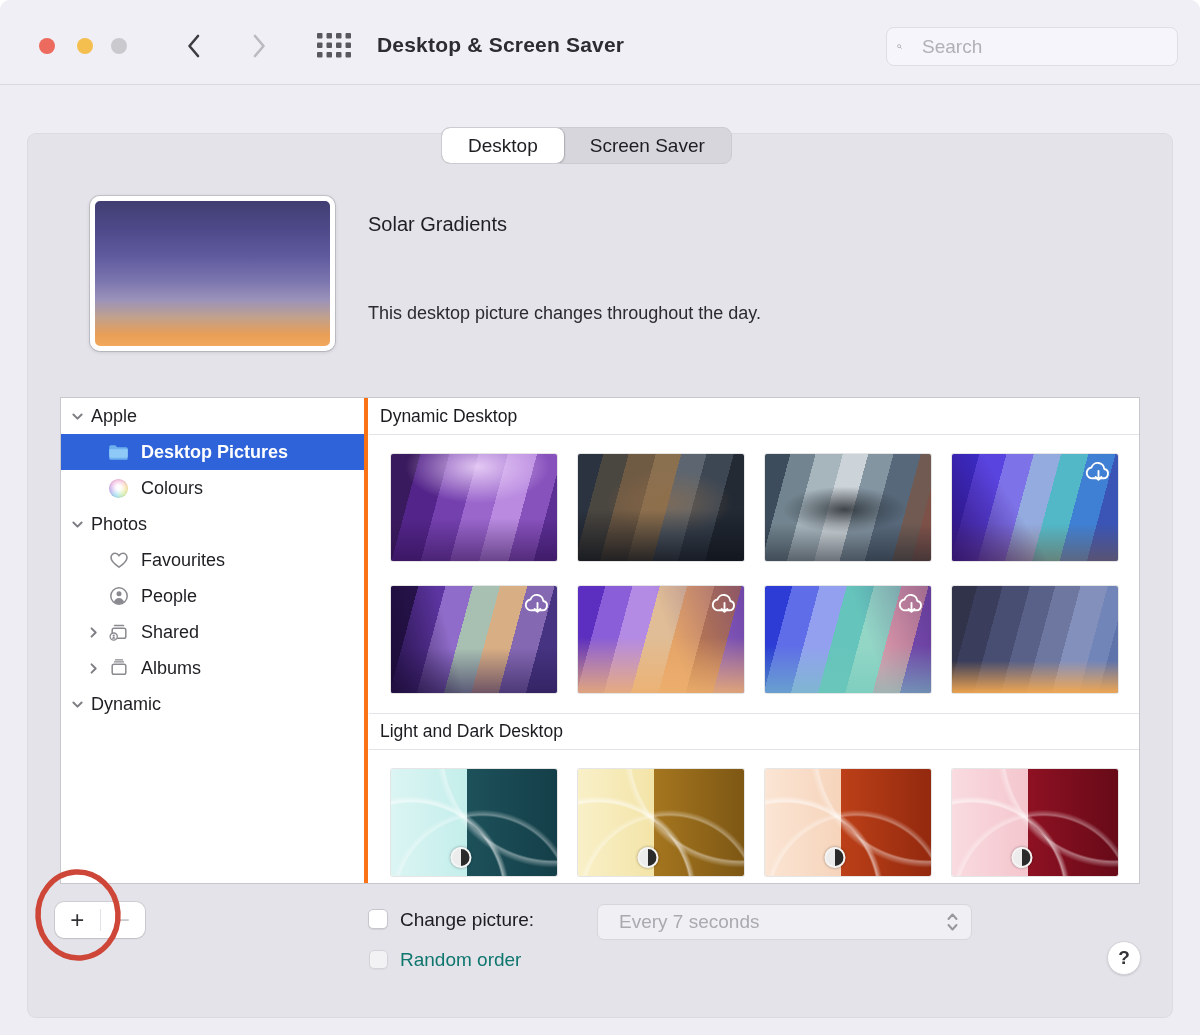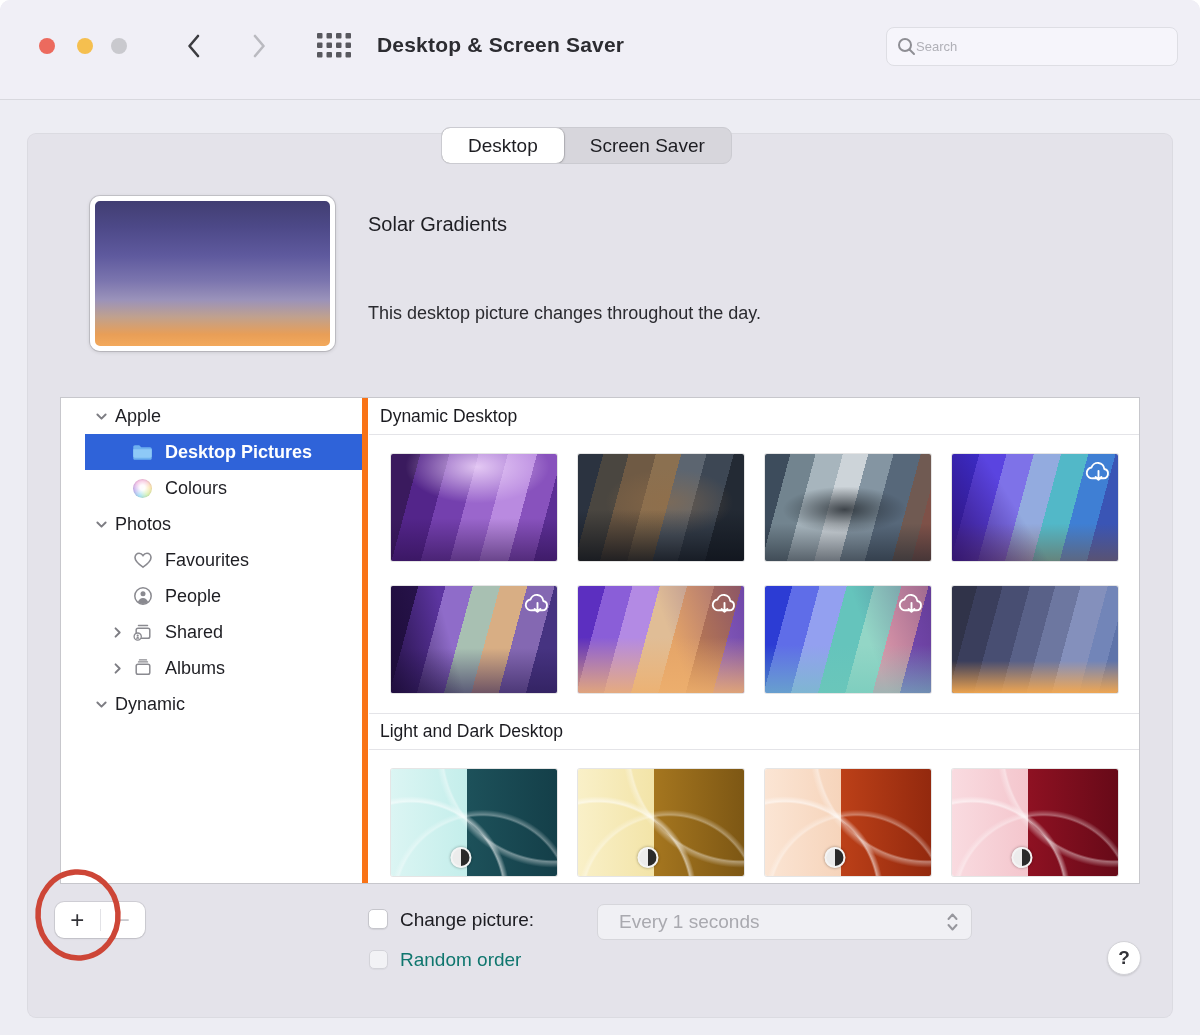--- a/index.html
+++ b/index.html
@@ -1,50 +1,50 @@
 <!DOCTYPE html>
 <html><head>
 <meta charset="utf-8">
 <style>
   * { margin:0; padding:0; box-sizing:border-box; }
   html,body { width:1200px; height:1035px; font-family:"Liberation Sans", sans-serif; }
   .screen { position:relative; width:1200px; height:1035px; background:#ededf3; overflow:hidden; border-radius:10px 10px 0 0; }
 
   
-  .titlebar { position:absolute; left:0; top:0; width:1200px; height:100px; background:#f0eff6; border-bottom:1px solid #d8d8de; border-radius:10px 10px 0 0; }
+  .titlebar { position:absolute; left:0; top:0; width:1200px; height:85px; background:#f0eff6; border-bottom:1px solid #d8d8de; border-radius:10px 10px 0 0; }
   .tl { position:absolute; top:38px; width:16px; height:16px; border-radius:50%; }
   .tl.close { left:39px; background:#ec6a5e; }
   .tl.min   { left:77px; background:#f5bf4f; }
   .tl.zoom  { left:111px; background:#c9c9ce; }
   .navbtn { position:absolute; top:30px; width:30px; height:32px; display:flex; align-items:center; justify-content:center; background:none; border:none; cursor:default; }
   .navbtn.back { left:178px; }
   .navbtn.fwd  { left:244px; }
   .gridbtn { position:absolute; left:314px; top:31px; width:40px; height:30px; background:none; border:none; display:flex; align-items:center; justify-content:center; }
   .win-title { position:absolute; left:377px; top:33px; font-size:21px; font-weight:bold; color:#2c2c31; letter-spacing:.2px; }
   .searchbox { position:absolute; left:886px; top:27px; width:292px; height:39px; background:#f6f5fb; border:1px solid #dedee4; border-radius:8px; display:flex; align-items:center; padding:0 10px; }
-  .searchbox input { flex:1; border:none; outline:none; background:transparent; font-size:13px; color:#4a4a50; font-family:"Liberation Sans",sans-serif; margin-left:0; }
+  .searchbox input { flex:1; border:none; outline:none; background:transparent; font-size:19px; color:#4a4a50; font-family:"Liberation Sans",sans-serif; margin-left:20px; }
   .searchbox input::placeholder { color:#b0b0b7; }
 
   
   .panel { position:absolute; left:27px; top:133px; width:1146px; height:885px; background:#e4e3ea; border-radius:9px; box-shadow:inset 0 0 0 1px rgba(0,0,0,0.035); }
 
   
   .tabs { position:absolute; left:441px; top:127px; height:37px; display:flex; background:#d7d6dc; border:1px solid #cbcbd1; border-radius:9px; overflow:hidden; }
   .seg { display:flex; align-items:center; justify-content:center; font-size:19px; color:#1d1d22; padding:0 26px; cursor:default; }
   .seg.selected { background:#ffffff; border-radius:8px; box-shadow:0 0 0 1px rgba(0,0,0,0.12), 0 1px 3px rgba(0,0,0,0.18); }
 
   
   .preview-thumb { position:absolute; left:90px; top:196px; width:245px; height:155px; border:5px solid #fff; border-radius:10px; box-shadow:0 0 0 1px rgba(0,0,0,0.12), 0 1px 4px rgba(0,0,0,0.15);
     background:linear-gradient(180deg,#413e72 0%,#4d4988 18%,#5f5a9e 38%,#7b75ae 55%,#9a92ba 68%,#c0a18e 80%,#e89e57 92%,#f3a95c 100%); }
   .preview-title { position:absolute; left:368px; top:213px; font-size:20px; color:#1e1e23; }
   .preview-desc { position:absolute; left:368px; top:303px; font-size:18px; color:#2a2a2f; }
 
   
   .content-box { position:absolute; left:60px; top:397px; width:1080px; height:487px; background:#fff; border:1px solid #c7c7cc; overflow:hidden; }
-  .sidebar { position:absolute; left:0; top:0; width:307px; height:100%; border-right:6px solid #f97316; background:#fff; overflow:hidden;padding-left:24px; }
+  .sidebar { position:absolute; left:0; top:0; width:307px; height:100%; border-right:4px solid #f97316; background:#fff; overflow:hidden; }
   .sb-row { position:relative; height:36px; display:flex; align-items:center; font-size:18px; color:#1e1e23; cursor:default; }
   .sb-row .chev { position:absolute; left:26px; width:13px; height:13px; display:flex; align-items:center; }
   .sb-row.group .chev { left:10px; }
   .sb-row .sb-ic { position:absolute; left:47px; width:21px; height:19px; display:flex; align-items:center; justify-content:center; }
   .sb-row .sb-label { position:absolute; left:80px; white-space:nowrap; }
   .sb-row.group .sb-label { left:30px; }
   .sb-row.sel { background:#2f63d9; }
   .sb-row.sel .sb-label { color:#fff; font-weight:bold; }
   .ic-colours { width:19px; height:19px; border-radius:50%;
     background:radial-gradient(circle at 50% 45%, rgba(255,255,255,.95) 0 18%, rgba(255,255,255,0) 62%),
@@ -328,21 +328,21 @@
     <span class="divider"></span>
     <button class="half remove">−</button>
   </div>
   <svg class="annotation" viewBox="0 0 102 104">
     <ellipse cx="50" cy="51" rx="40" ry="43" fill="none" stroke="#cd4637" stroke-width="5.5" transform="rotate(-4 50 51)"></ellipse>
   </svg>
 
   <span class="cb change"></span>
   <span class="lbl-change">Change picture:</span>
   <div class="popup">
-    <span class="val">Every 1 seconds</span>
+    <span class="val">Every 7 seconds</span>
     <svg width="13" height="22" viewBox="0 0 13 22">
       <path d="M2.5 8L6.5 3.5 10.5 8" fill="none" stroke="#97979d" stroke-width="2" stroke-linecap="round" stroke-linejoin="round"></path>
       <path d="M2.5 14l4 4.5 4-4.5" fill="none" stroke="#97979d" stroke-width="2" stroke-linecap="round" stroke-linejoin="round"></path>
     </svg>
   </div>
   <span class="cb random"></span>
   <span class="lbl-random">Random order</span>
   <button class="helpbtn">?</button>
 
 </div>

